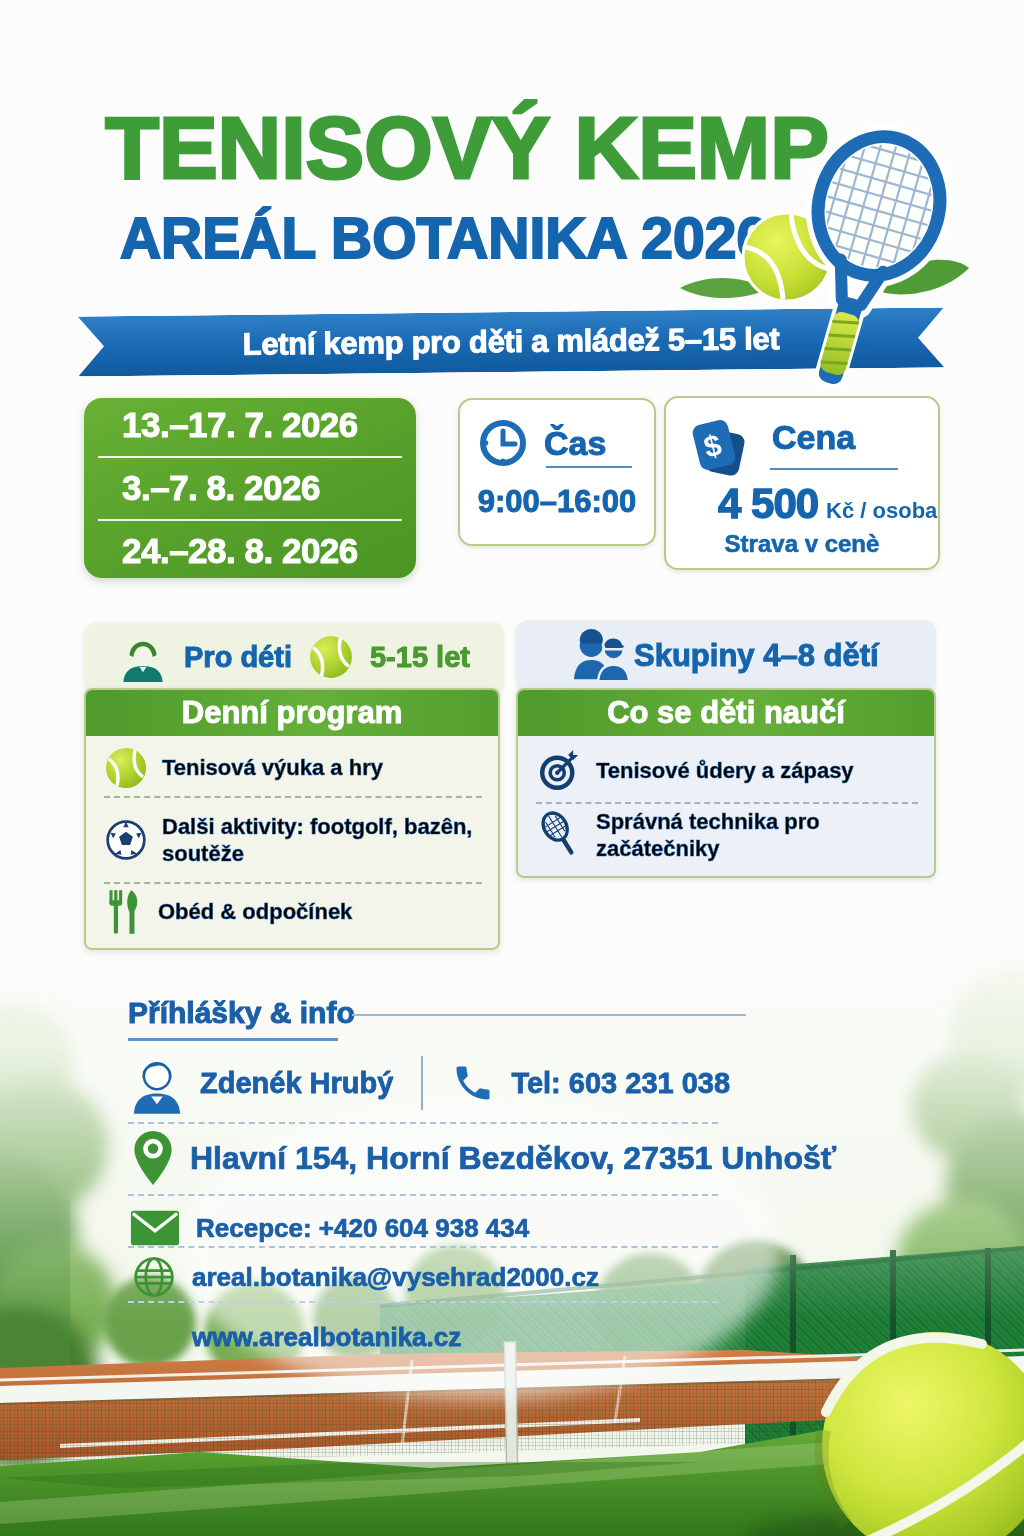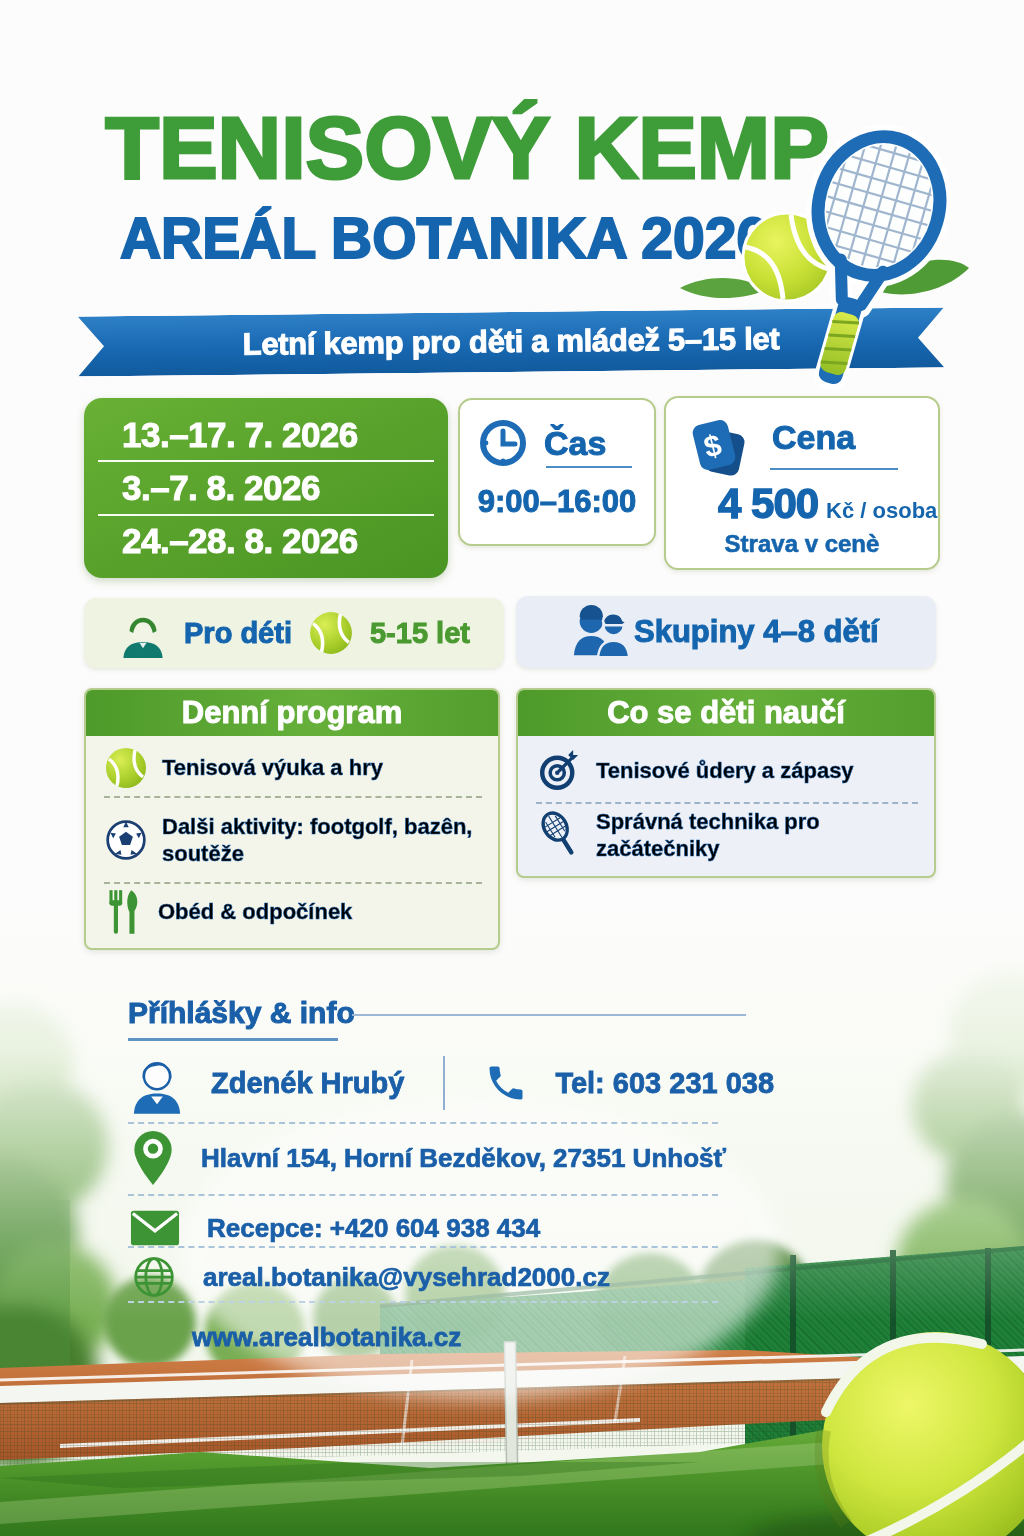--- a/index.html
+++ b/index.html
@@ -18,23 +18,23 @@
   .ribbon{left:78px;top:312px;width:866px;height:60px;z-index:2;
           background:linear-gradient(180deg,#2e80c6 0%,#1868b2 55%,#115a9d 100%);
           clip-path:polygon(0 0,100% 0,calc(100% - 26px) 50%,100% 100%,0 100%,26px 50%);
           transform:rotate(-0.6deg);display:flex;align-items:center;justify-content:center;}
   .ribbon span{color:#fff;font-size:31px;font-weight:700;-webkit-text-stroke:1px #fff;letter-spacing:-0.3px;}
 
   
   .racket-art{left:664px;top:120px;width:320px;height:286px;z-index:3;}
 
   
-  .dates{left:84px;top:398px;width:364px;height:180px;border-radius:18px;
+  .dates{left:84px;top:398px;width:332px;height:180px;border-radius:18px;
          background:linear-gradient(155deg,#68b135 0%,#529c28 70%,#4a9423 100%);
-         box-shadow:0 3px 8px rgba(60,110,30,.25);display:flex;flex-direction:column;justify-content:space-between;padding:11px 0;box-sizing:border-box;}
+         box-shadow:0 3px 8px rgba(60,110,30,.25);display:flex;flex-direction:column;justify-content:space-between;padding:1px 0;box-sizing:border-box;}
   .date-row{height:52px;display:flex;align-items:center;padding-left:38px;color:#fff;
             font-size:35px;font-weight:700;-webkit-text-stroke:1px #fff;letter-spacing:-0.5px;}
   .date-sep{height:2px;background:rgba(255,255,255,.95);margin:0 14px;}
 
   
   .card{background:#ffffff;border:2px solid #b6cc8c;border-radius:14px;box-shadow:0 2px 5px rgba(120,140,90,.18);}
   .cas{left:458px;top:398px;width:194px;height:144px;}
   .cas-head{position:absolute;left:16px;top:16px;display:flex;align-items:center;gap:14px;}
   .cas-label{font-size:34px;font-weight:700;color:#1565ae;-webkit-text-stroke:1px #1565ae;}
   .cas-line{position:absolute;left:86px;top:66px;width:86px;height:2px;background:#4d8cc4;}
@@ -43,21 +43,21 @@
   .cena{left:664px;top:396px;width:272px;height:170px;}
   .cena-label{position:absolute;left:106px;top:20px;font-size:34px;font-weight:700;color:#1565ae;-webkit-text-stroke:1px #1565ae;}
   .cena-line{position:absolute;left:104px;top:70px;width:128px;height:2px;background:#4d8cc4;}
   .cena-amount-row{position:absolute;left:52px;top:82px;display:flex;align-items:baseline;gap:8px;color:#1565ae;}
   .cena-amount{font-size:42px;font-weight:700;-webkit-text-stroke:1.4px #1565ae;letter-spacing:-1px;}
   .cena-unit{font-size:22px;font-weight:700;}
   .cena-note{position:absolute;left:0;top:132px;width:100%;text-align:center;font-size:24px;font-weight:700;
              color:#1565ae;-webkit-text-stroke:0.6px #1565ae;}
 
   
-  .strip{display:flex;align-items:center;border-radius:12px;box-shadow:0 2px 4px rgba(100,120,90,.15);}
+  .strip{display:flex;align-items:center;border-radius:12px;box-shadow:0 2px 4px rgba(100,120,90,.15);margin-top:24px;}
   .audience{left:84px;top:598px;width:420px;height:70px;background:#eff3e1;padding-left:34px;box-sizing:border-box;gap:16px;}
   .audience .lbl{font-size:29px;font-weight:700;color:#1565ae;-webkit-text-stroke:1px #1565ae;}
   .audience .age{font-size:29px;font-weight:700;color:#4a9a31;-webkit-text-stroke:1px #4a9a31;}
   .groups{left:516px;top:596px;width:420px;height:72px;background:#e9eef6;padding-left:54px;box-sizing:border-box;gap:2px;}
   .groups .lbl{font-size:31px;font-weight:700;color:#1565ae;-webkit-text-stroke:1px #1565ae;}
 
   
   .panel{border:2px solid #b6cc8c;border-radius:8px;overflow:hidden;box-shadow:0 2px 6px rgba(100,120,90,.18);box-sizing:border-box;}
   .panel-head{height:46px;display:flex;align-items:center;justify-content:center;color:#fff;font-size:31px;font-weight:700;
               -webkit-text-stroke:1px #fff;background:linear-gradient(90deg,#4e9a2a,#65af3a 55%,#539e2d);}
@@ -69,28 +69,28 @@
   .program .item{min-height:52px;}
   .learn .item{min-height:58px;}
   .item .txt{flex:1;}
   .dash-g{border-top:2px dashed #a8b49a;margin:2px 0;}
   .dash-b{border-top:2px dashed #9db4c8;margin:2px 0;}
 
   
   .contact-heading{left:128px;top:996px;font-size:30px;font-weight:700;color:#1a5fa8;-webkit-text-stroke:1px #1a5fa8;}
   .contact-underline{left:128px;top:1038px;width:210px;height:3px;background:#5f93c4;}
   .contact-hline{left:352px;top:1014px;width:394px;height:2px;background:#9cb8d4;}
-  .c-row{display:flex;align-items:center;gap:27px;color:#1a5fa8;font-weight:700;}
+  .c-row{display:flex;align-items:center;gap:16px;color:#1a5fa8;font-weight:700;}
   .row-person{left:130px;top:1048px;height:70px;}
   .row-person .name{font-size:29px;-webkit-text-stroke:0.8px #1a5fa8;}
   .vdiv{width:2px;height:54px;background:#8fb0d0;margin:0 12px;}
   .row-person .tel{font-size:29px;-webkit-text-stroke:0.8px #1a5fa8;}
   .c-sep{border-top:2px dashed #a9c4da;width:590px;left:128px;}
   .sep1{top:1122px;} .sep2{top:1194px;} .sep3{top:1246px;} .sep4{top:1301px;border-top-color:#bcd1e2;}
-  .row-addr{left:132px;top:1128px;height:60px;font-size:26px;-webkit-text-stroke:0.7px #1a5fa8;}
+  .row-addr{left:132px;top:1128px;height:60px;font-size:32px;-webkit-text-stroke:0.7px #1a5fa8;}
   .row-rec{left:130px;top:1202px;height:52px;font-size:26px;-webkit-text-stroke:0.7px #1a5fa8;}
   .row-mail{left:132px;top:1252px;height:50px;font-size:26px;-webkit-text-stroke:0.7px #1a5fa8;}
   .row-web{left:192px;top:1322px;height:40px;font-size:26px;-webkit-text-stroke:0.8px #1a5fa8;color:#1a5fa8;font-weight:700;}
 </style>
 </head>
 <body>
 
 <div class="poster">
 
   <svg class="photo" viewBox="0 0 1024 1536" preserveAspectRatio="none">

